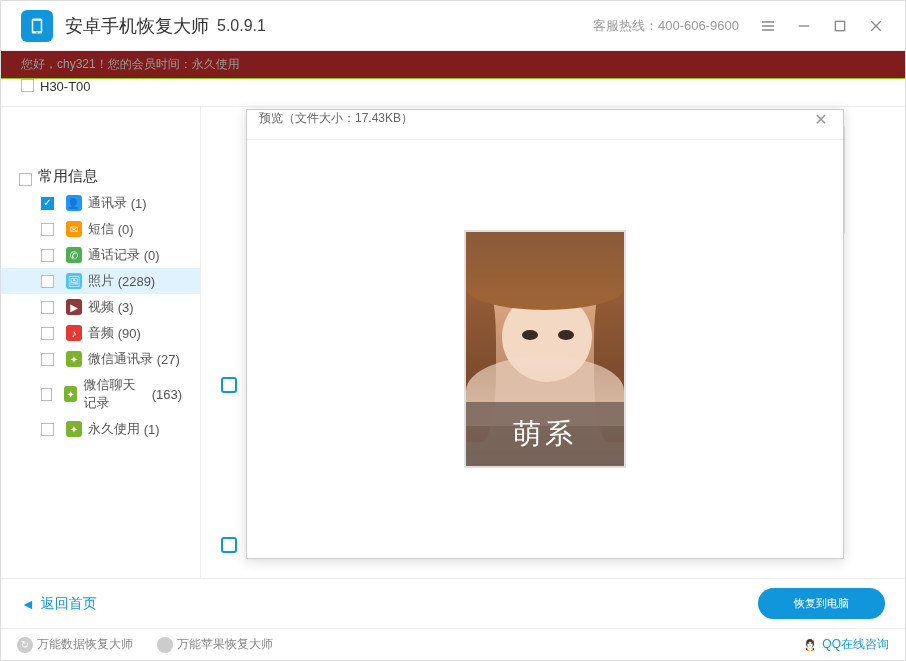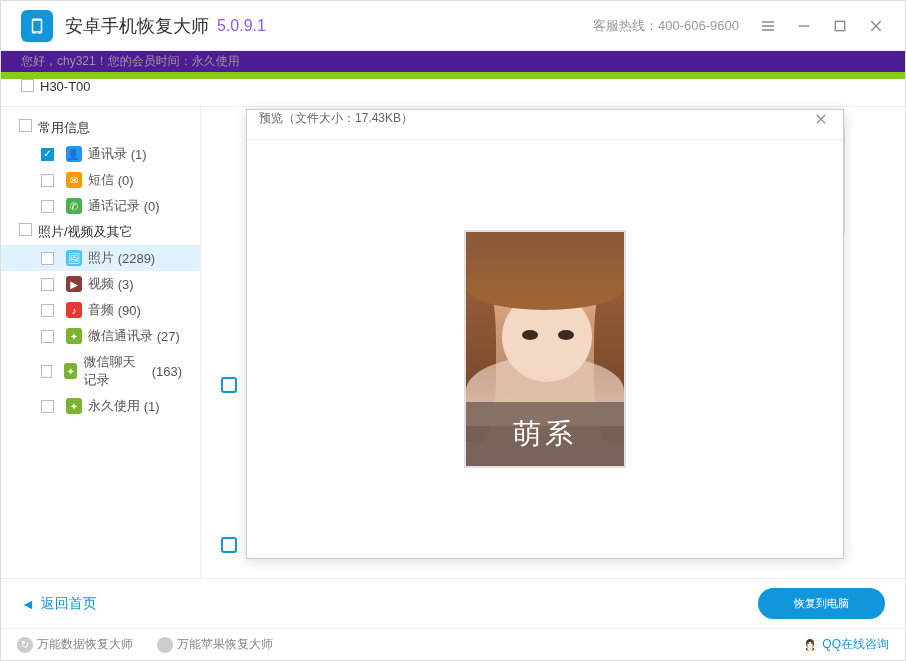--- a/index.html
+++ b/index.html
@@ -4,40 +4,40 @@
 <style>
 * { margin: 0; padding: 0; box-sizing: border-box; font-family: "Microsoft YaHei", Arial, sans-serif; }
 body { background: #f5f5f5; display: flex; justify-content: center; align-items: center; min-height: 100vh; }
 .app-window { width: 906px; height: 661px; background: #fff; border: 1px solid #ddd; display: flex; flex-direction: column; position: relative; }
 
 
 .titlebar { height: 50px; display: flex; align-items: center; padding: 0 20px; border-bottom: 1px solid #eee; }
 .app-icon { width: 32px; height: 32px; background: #1296db; border-radius: 6px; display: flex; align-items: center; justify-content: center; margin-right: 12px; }
 .app-icon svg { width: 18px; height: 18px; fill: #fff; }
 .app-title { font-size: 18px; color: #333; margin-right: 8px; }
-.app-version { font-size: 16px; color: #8b5cf6; }
+.app-version { font-size: 16px; color: #404040; }
 .title-spacer { flex: 1; }
 .hotline { font-size: 13px; color: #999; margin-right: 20px; }
 .win-btns { display: flex; gap: 18px; align-items: center; }
 .win-btn { width: 18px; height: 18px; cursor: pointer; display: flex; align-items: center; justify-content: center; color: #888; }
 .win-btn svg { width: 16px; height: 16px; stroke: #888; stroke-width: 2; fill: none; }
 
 
-.greetbar { height: 28px; background: #4c1d95; display: flex; align-items: center; padding: 0 20px; font-size: 12px; color: #999; border-bottom: 7px solid #84cc16; }
+.greetbar { height: 28px; background: #7f1d1d; display: flex; align-items: center; padding: 0 20px; font-size: 12px; color: #999; border-bottom: 1px solid #84cc16; }
 
 
 .device-row { height: 28px; display: flex; padding: 0 20px; font-size: 13px; color: #333; border-bottom: 1px solid #eee; }
 .chk { width: 13px; height: 13px; border: 1px solid #bbb; margin-right: 6px; display: inline-flex; align-items: center; justify-content: center; background: #fff; cursor: pointer; }
 .chk.checked { background: #1296db; border-color: #1296db; }
 .chk.checked::after { content: "✓"; color: #fff; font-size: 10px; line-height: 1; }
 
 
 .main { flex: 1; display: flex; overflow: hidden; }
 .sidebar { width: 200px; border-right: 1px solid #eee; padding: 8px 0; overflow-y: auto; }
-.tree-group { padding: 4px 18px; font-size: 13px; color: #333; display: flex; align-items: flex-start; }
+.tree-group { padding: 4px 18px; font-size: 15px; color: #333; display: flex; align-items: flex-end; margin-top: 48px; }
 .tree-item { padding: 4px 18px 4px 40px; font-size: 13px; color: #555; display: flex; align-items: center; cursor: pointer; }
 .tree-item.selected { background: #e0f2fd; }
 .ticon { width: 16px; height: 16px; border-radius: 3px; margin: 0 6px; display: inline-flex; align-items: center; justify-content: center; font-size: 10px; color: #fff; }
 .ticon.blue { background: #2196f3; }
 .ticon.orange { background: #ff9800; }
 .ticon.green { background: #4caf50; }
 .ticon.teal { background: #4fc3f7; }
 .ticon.darkred { background: #8d3a3a; }
 .ticon.red { background: #e53935; }
 .ticon.wechat { background: #7bb32e; }
@@ -143,24 +143,20 @@
         <span>短信</span>&nbsp;
         <span>(0)</span>
       </div>
       <div class="tree-item">
         <span class="chk"></span>
         <span class="ticon green">✆</span>
         <span>通话记录</span>&nbsp;
         <span>(0)</span>
       </div>
 
-      <div class="tree-group">
-        <span class="chk"></span>
-        <span>照片/视频及其它</span>
-      </div>
       <div class="tree-item selected">
         <span class="chk"></span>
         <span class="ticon teal">🖼</span>
         <span>照片</span>&nbsp;
         <span>(2289)</span>
       </div>
       <div class="tree-item">
         <span class="chk"></span>
         <span class="ticon darkred">▶</span>
         <span>视频</span>&nbsp;

